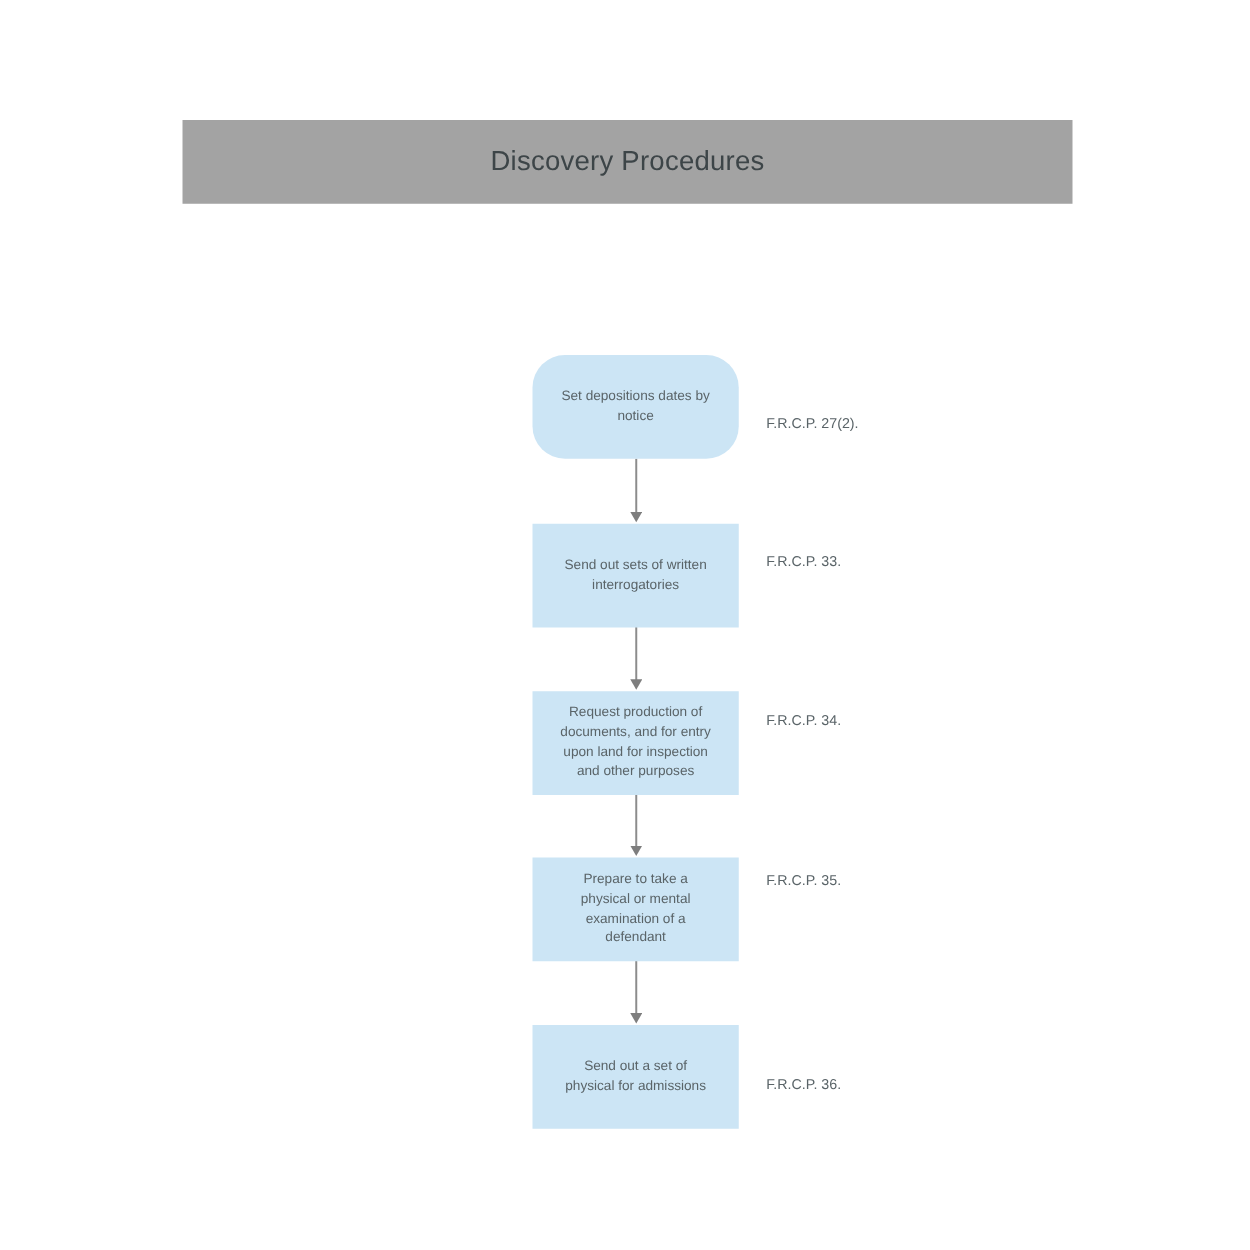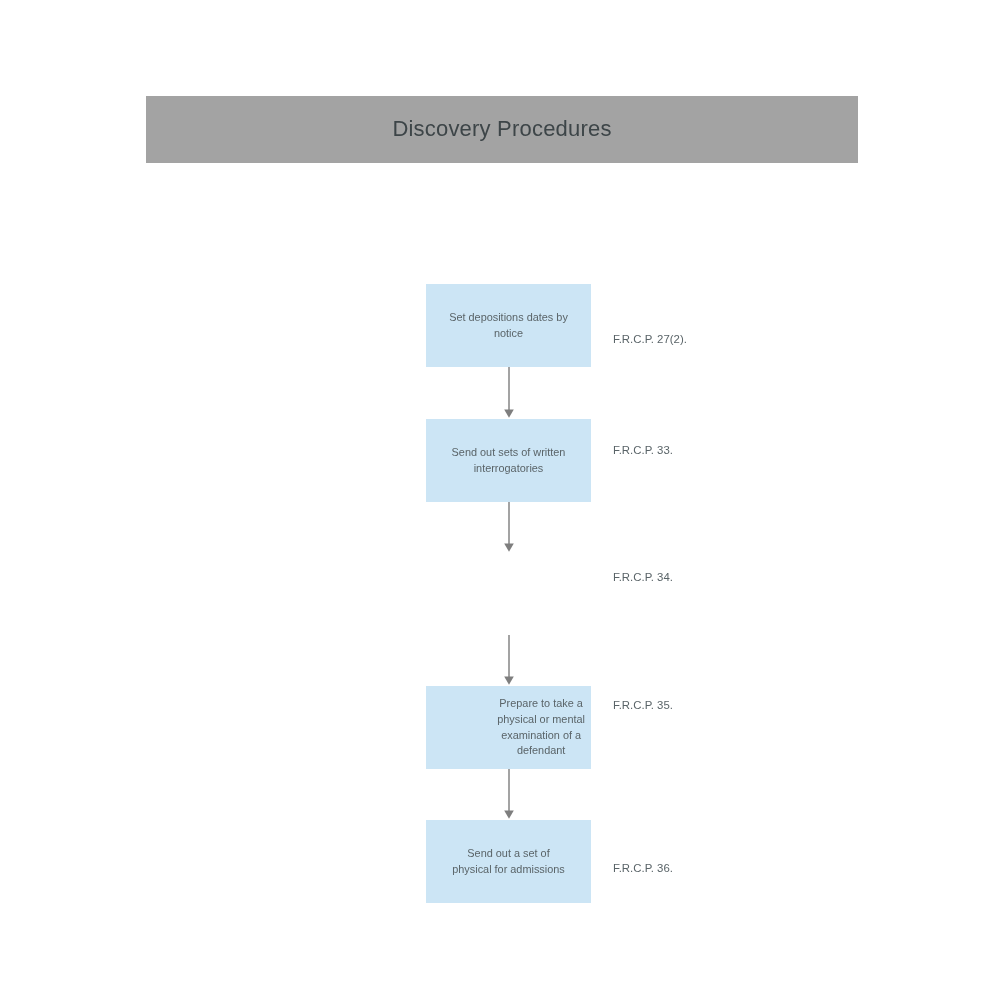--- a/index.html
+++ b/index.html
@@ -74,24 +74,24 @@
     padding: 4px 6px;
   }
   .node-text {
     font-size: 10.9px;
     color: #5a6468;
     line-height: 1.45;
     text-align: center;
     white-space: pre-line;
   }
 
-  .node-1 { top: 284px; height: 83px; }
+  .node-1 { top: 284px; height: 83px; border-radius: 26px; }
   .node-2 { top: 419px; height: 83px; }
   .node-3 { top: 553px; height: 83px; }
-  .node-4 { top: 686px; height: 83px; justify-content: flex-end; }
+  .node-4 { top: 686px; height: 83px; }
   .node-5 { top: 820px; height: 83px; }
 
   
   .side-label {
     position: absolute;
     left: 613px;
     font-size: 11.4px;
     color: #5a6468;
     white-space: nowrap;
     line-height: 1.3;
@@ -139,20 +139,26 @@
   </svg>
 
   <div class="node node-1">
     <div class="node-text">Set depositions dates by
 notice</div>
   </div>
   <div class="node node-2">
     <div class="node-text">Send out sets of written
 interrogatories</div>
   </div>
+  <div class="node node-3">
+    <div class="node-text">Request production of
+documents, and for entry
+upon land for inspection
+and other purposes</div>
+  </div>
   <div class="node node-4">
     <div class="node-text">Prepare to take a
 physical or mental
 examination of a
 defendant</div>
   </div>
   <div class="node node-5">
     <div class="node-text">Send out a set of
 physical for admissions</div>
   </div>

